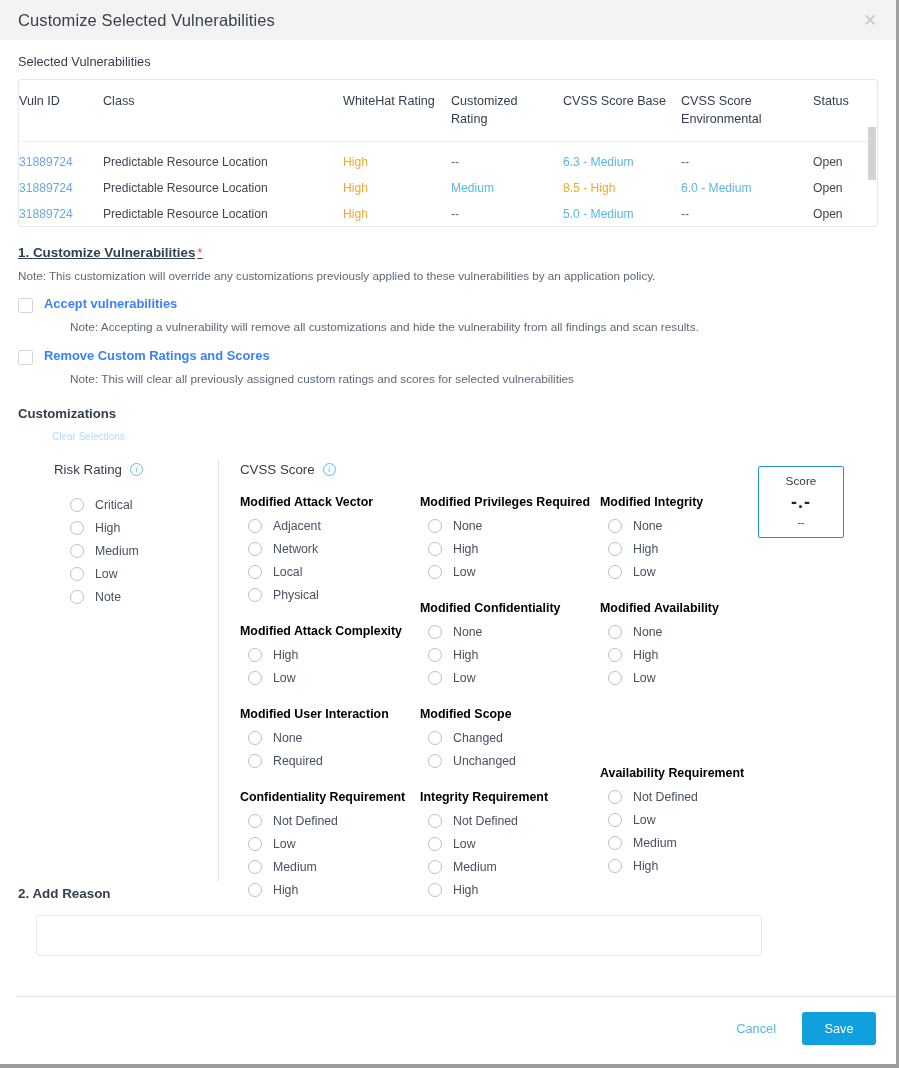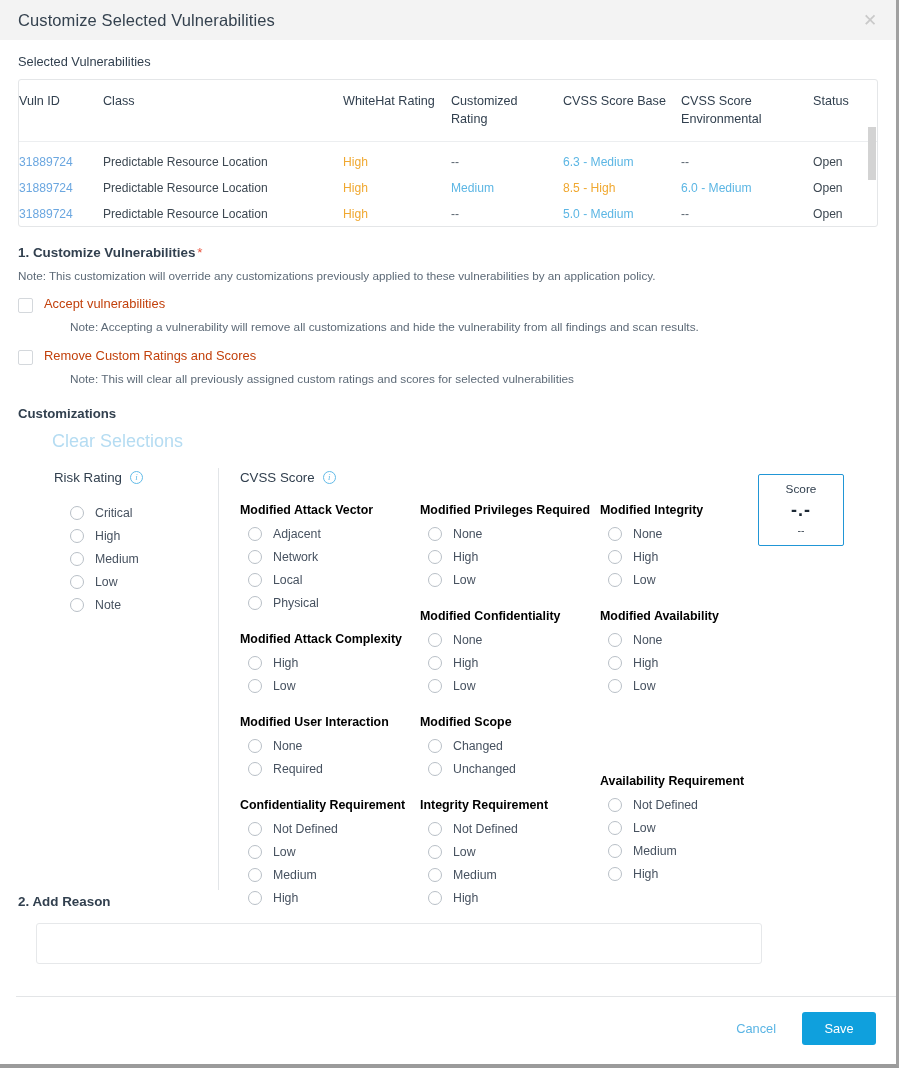--- a/index.html
+++ b/index.html
@@ -82,37 +82,38 @@
     position:absolute; right:1px; top:47px;
     width:8px; height:53px;
     background:#d3d3d3; border-radius:0;
     cursor:pointer;
   }
 
   
   .step-title {
     font-size:13.4px; font-weight:600; color:#32404f;
     margin-top:18px;
+    text-decoration:underline;
   }
   .step-title .req { color:#e8503a; font-weight:400; padding-left:2px; }
   .note-top { font-size:11.7px; color:#5d6a77; margin-top:9px; }
 
   
   .cb-row { display:flex; align-items:flex-start; margin-top:14px; }
   .cb {
     width:15px; height:15px; flex:0 0 15px;
     border:1px solid #d4d8dc; border-radius:2px;
     background:#fff; margin-top:2px; cursor:pointer;
   }
-  .cb-label { font-size:12.9px; color:#c2410c; margin-left:11px; }
+  .cb-label { font-size:12.9px; color:#3b82f6; margin-left:11px;font-weight:bold; }
   .cb-note  { font-size:11.8px; color:#5d6a77; margin:7px 0 0 52px; }
 
   .subhead { font-size:13.2px; font-weight:600; color:#32404f; margin-top:20px; }
   .clear-link {
-    font-size:18px; color:#b5dcf2; margin:10px 0 0 34px; cursor:pointer;
+    font-size:10px; color:#b5dcf2; margin:10px 0 0 34px; cursor:pointer;
     display:inline-block;
   }
 
   
   .cust {
     position:relative;
     margin-top:14px;
     padding-bottom:8px;
     min-height:424px;
   }

